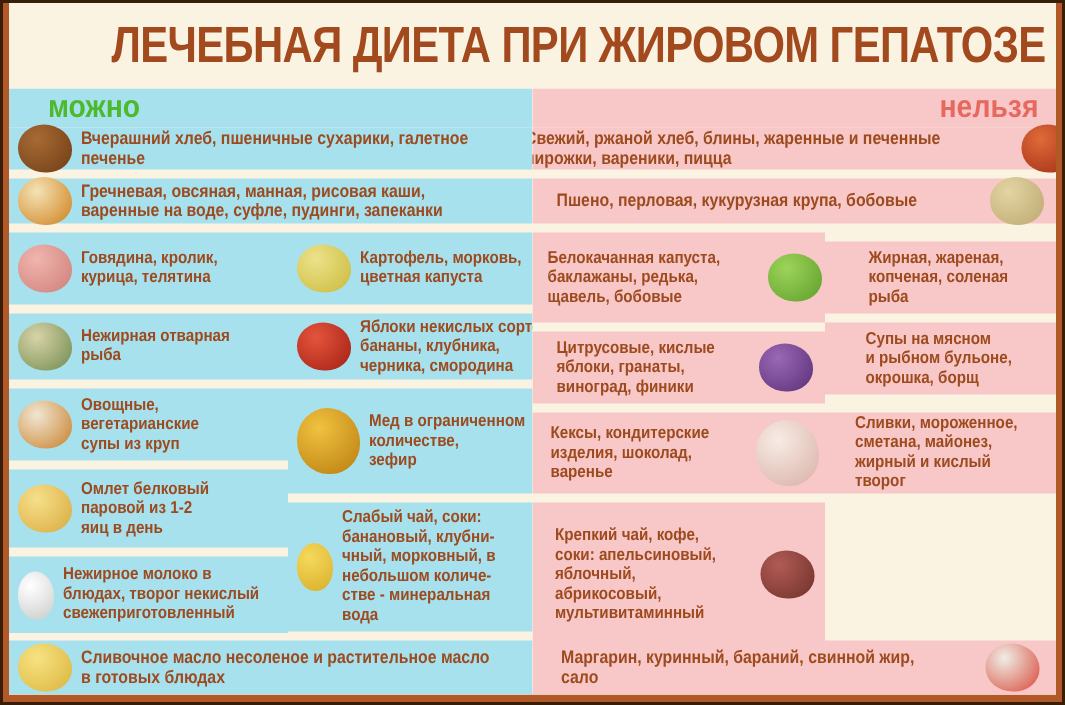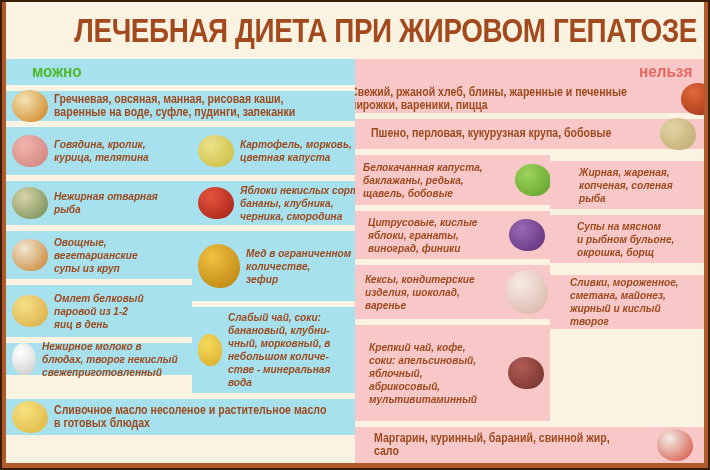--- a/index.html
+++ b/index.html
@@ -24,36 +24,36 @@
   .title-bar .t{
     font-size:34px;font-weight:bold;letter-spacing:-0.5px;
     color:var(--title-color,#a24a1e);
     transform:scaleX(.82);transform-origin:50% 50%;white-space:pre;
   }
   .columns{display:flex;height:404px;width:698px;}
   .col{width:349px;flex:none;display:flex;flex-direction:column;background:var(--frame-cream,#faf3e2);overflow:hidden;}
   .col-allowed .blk{background:var(--allowed-bg,#a7e1ee);}
   .col-forbidden .blk{background:var(--forbidden-bg,#f8c8c8);}
   .gap{height:6px;flex:none;}
-  .hdr{flex:none;display:flex;align-items:center;font-weight:bold;font-size:17px;}
+  .hdr{flex:none;display:flex;align-items:center;font-weight:bold;font-size:21px;}
   .hdr .hl{transform:scaleX(.9);transform-origin:0 50%;white-space:pre;}
   .col-allowed .hdr{height:26px;padding-left:26px;color:var(--allowed-header,#4cba2c);}
   .col-forbidden .hdr{height:26px;justify-content:flex-end;padding-right:12px;color:var(--forbidden-header,#e6685f);}
   .col-forbidden .hdr .hl{transform-origin:100% 50%;}
   .blk{flex:none;display:flex;align-items:center;overflow:visible;}
   .txt{
     font-size:12px;line-height:13.5px;font-weight:bold;white-space:pre;
     color:var(--text-color,#9c4a1e);
     transform:scaleX(.88);transform-origin:0 50%;
   }
   .split .txt{font-size:11.5px;line-height:13px;}
   .ic{width:36px;height:32px;flex:none;border-radius:48% 52% 46% 50%;margin:0 6px;}
   .ic.big{width:42px;height:44px;}
   .ic.sm{width:24px;height:32px;}
-  .split{display:flex;flex:none;font-style:italic;}
+  .split{display:flex;flex:none;}
   .sub{display:flex;flex-direction:column;}
   .sub-l{width:186px;flex:none;}
   .col-forbidden .sub-l{width:195px;}
   .sub-r{flex:1;}
   .rev{justify-content:center;padding-left:10px;gap:12px;}
   .rev .ic{margin:0 2px 0 4px;}
   .rev .txt{order:0;}
 </style>
 </head>
 <body>
@@ -64,20 +64,25 @@
     <div class="title-bar">
       <span class="t">ЛЕЧЕБНАЯ ДИЕТА ПРИ ЖИРОВОМ ГЕПАТОЗЕ</span>
     </div>
 
     <div class="columns">
 
       <div class="col col-allowed">
         <div class="hdr blk">
           <span class="hl">можно</span>
         </div>
+        <div class="blk" style="height:28px">
+          <span class="ic" style="background: radial-gradient(circle at 35% 30%, rgb(168, 106, 53), rgb(111, 61, 20));"></span>
+          <span class="txt">Вчерашний хлеб, пшеничные сухарики, галетное
+печенье</span>
+        </div>
         <div class="gap"></div>
         <div class="blk" style="height:30px">
           <span class="ic" style="background: radial-gradient(circle at 35% 30%, rgb(243, 227, 181), rgb(207, 127, 26));"></span>
           <span class="txt">Гречневая, овсяная, манная, рисовая каши,
 варенные на воде, суфле, пудинги, запеканки</span>
         </div>
         <div class="gap"></div>
         <div class="split" style="height:266px">
           <div class="sub sub-l">
             <div class="blk" style="height:48px">
@@ -99,21 +104,21 @@
 супы из круп</span>
             </div>
             <div class="gap"></div>
             <div class="blk" style="height:52px">
               <span class="ic" style="background: radial-gradient(circle at 35% 30%, rgb(246, 224, 138), rgb(217, 169, 62));"></span>
               <span class="txt">Омлет белковый
 паровой из 1-2
 яиц в день</span>
             </div>
             <div class="gap"></div>
-            <div class="blk" style="height:32px">
+            <div class="blk" style="height:51px">
               <span class="ic sm" style="background: radial-gradient(circle at 35% 30%, rgb(255, 255, 255), rgb(201, 204, 201));"></span>
               <span class="txt">Нежирное молоко в
 блюдах, творог некислый
 свежеприготовленный</span>
             </div>
           </div>
           <div class="sub sub-r">
             <div class="blk" style="height:48px">
               <span class="ic" style="background: radial-gradient(circle at 35% 30%, rgb(236, 226, 138), rgb(201, 186, 58));"></span>
               <span class="txt">Картофель, морковь,
@@ -163,21 +168,21 @@
           <span class="ic" style="background: radial-gradient(circle at 35% 30%, rgb(224, 106, 56), rgb(158, 44, 20));"></span>
         </div>
         <div class="gap"></div>
         <div class="blk rev" style="height:30px">
           <span class="txt">Пшено, перловая, кукурузная крупа, бобовые</span>
           <span class="ic" style="background: radial-gradient(circle at 35% 30%, rgb(226, 213, 164), rgb(189, 167, 110));"></span>
         </div>
         <div class="gap"></div>
         <div class="split" style="height:266px">
           <div class="sub sub-l">
-            <div class="blk rev" style="height:50px">
+            <div class="blk rev" style="height:60px">
               <span class="txt">Белокачанная капуста,
 баклажаны, редька,
 щавель, бобовые</span>
               <span class="ic" style="background: radial-gradient(circle at 35% 30%, rgb(158, 212, 90), rgb(93, 158, 42));"></span>
             </div>
             <div class="gap"></div>
             <div class="blk rev" style="height:48px">
               <span class="txt">Цитрусовые, кислые
 яблоки, гранаты,
 виноград, финики</span>

